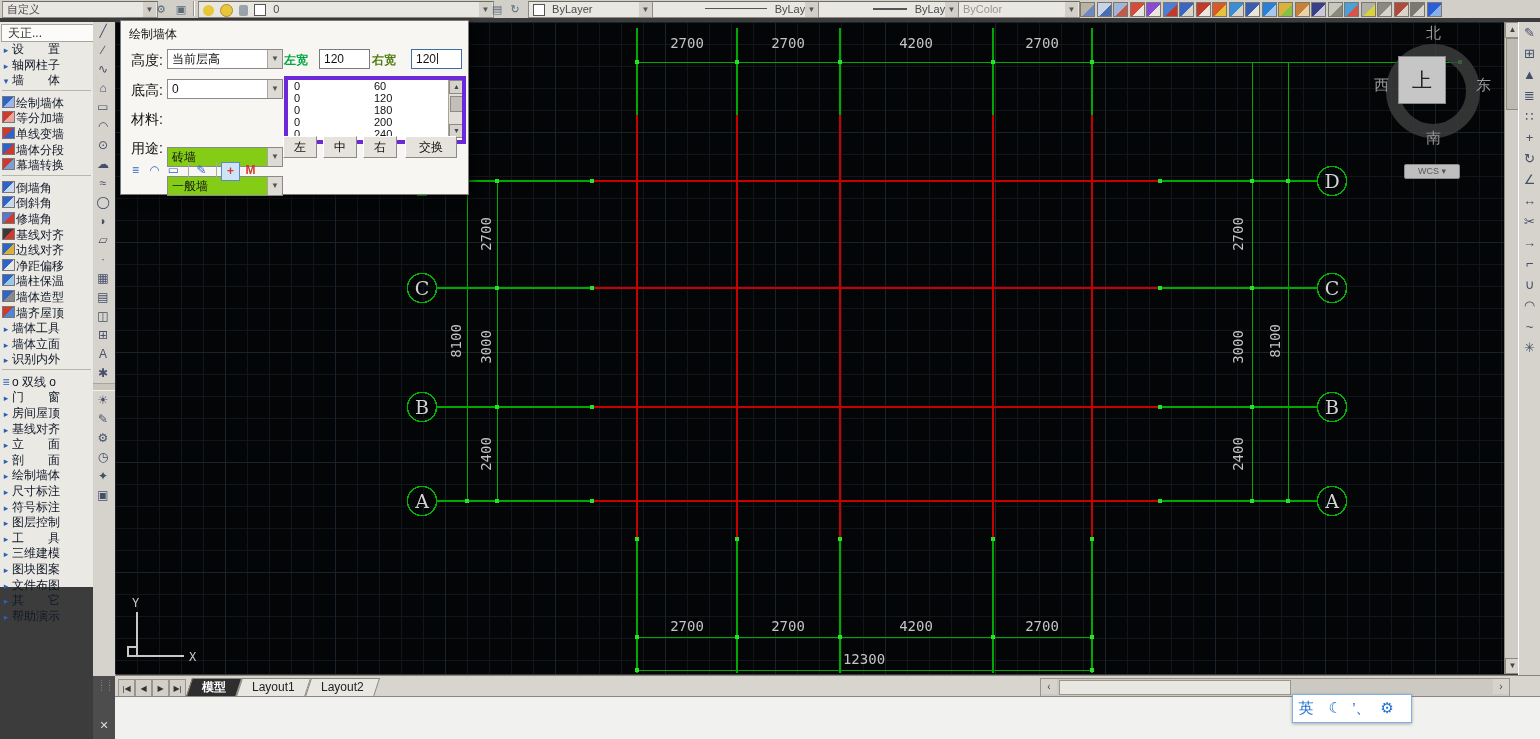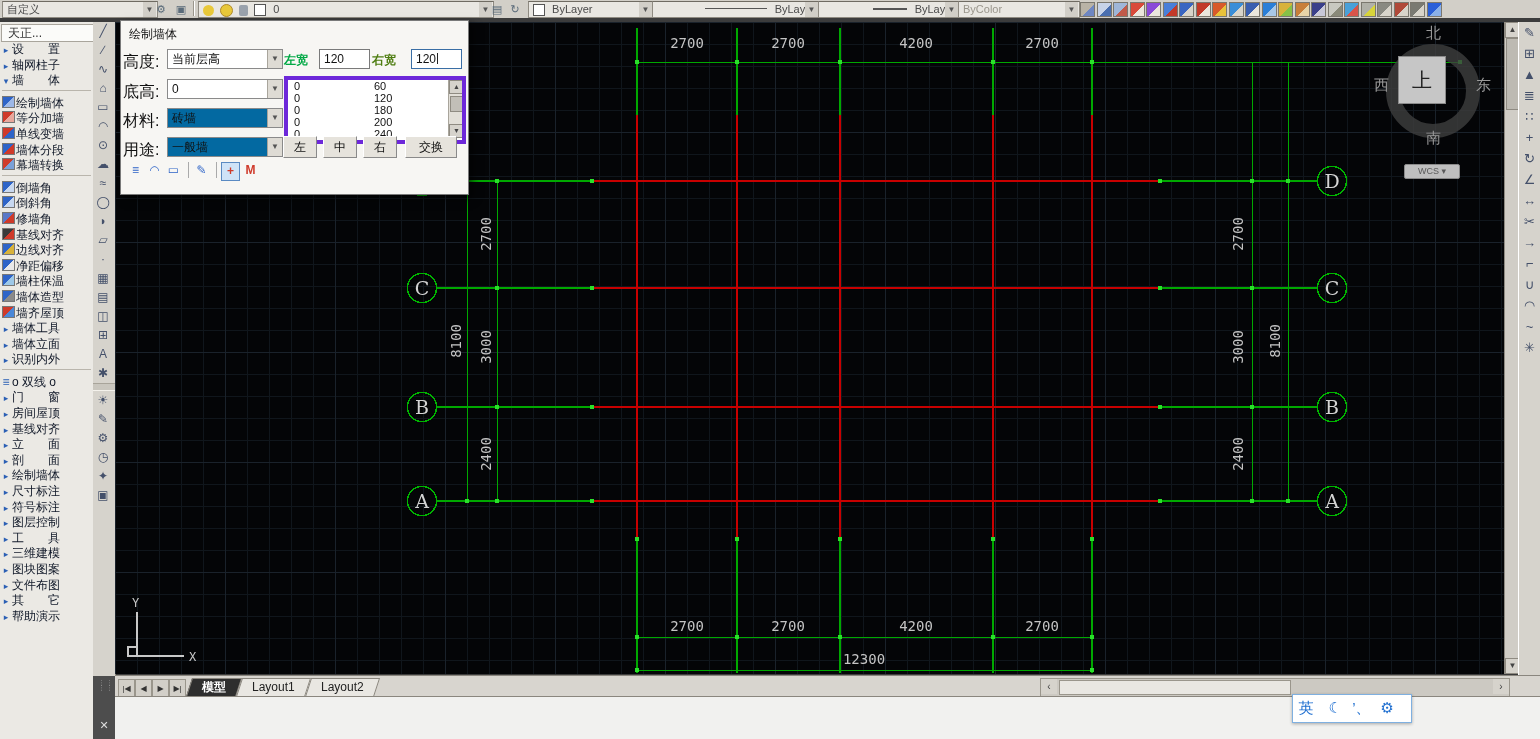--- a/index.html
+++ b/index.html
@@ -18,21 +18,21 @@
   .tbtn{position:absolute;top:1px;width:18px;height:16px;text-align:center;line-height:16px;
         color:#5a6b7a;font-size:11px;}
   .tb-ico{position:absolute;top:2px;width:13px;height:13px;border:1px solid #7a776e;}
   .sep-v{position:absolute;top:1px;width:1px;height:15px;background:#9a968c;border-right:1px solid #fff;}
   .sw{display:inline-block;vertical-align:middle;}
 
   
   #gap{left:0;top:18px;width:1540px;height:4px;background:#3c3c3c;}
 
   
-  #sidebar{left:0;top:22px;width:93px;height:717px;background:#ebe9e4;border-right:1px solid #9a968c;}
+  #sidebar{left:0;top:22px;width:93px;height:565px;background:#ebe9e4;border-right:1px solid #9a968c;}
   #sb-title{position:absolute;left:1px;top:2px;width:88px;height:16px;background:#fbfbf9;
             border:1px solid #a9a59c;color:#333;font-size:12px;line-height:16px;padding-left:6px;}
   #sb-list{position:absolute;left:0;top:20px;width:93px;}
   .sb-row{position:relative;height:15.6px;line-height:15.6px;white-space:nowrap;cursor:pointer;}
   .sb-arrow{display:inline-block;width:12px;color:#2b5fb4;font-size:9px;text-align:center;}
   .sb-ico{display:inline-block;width:11px;height:10px;margin:0 1px 0 2px;vertical-align:-1px;
           border:1px solid #777;}
   .sb-eq{display:inline-block;width:12px;color:#2b5fb4;font-weight:bold;text-align:center;}
   .sb-lb{color:#101828;font-size:12px;}
   .sb-sep{height:4px;border-top:1px solid #b9b5ac;margin:1px 2px;}
@@ -59,24 +59,24 @@
   #vc-face{position:absolute;left:24px;top:32px;width:46px;height:46px;background:#c6c6c6;
            border:1px solid #8a8a8a;color:#222;font-size:20px;text-align:center;line-height:46px;pointer-events:auto;cursor:pointer;}
   .vc-lab{position:absolute;color:#9a9a9a;font-size:15px;pointer-events:none;}
   #wcs{position:absolute;left:30px;top:140px;width:54px;height:13px;background:#bfbfbf;border:1px solid #8a8a8a;
        border-radius:2px;color:#5a5a5a;font-size:9px;line-height:13px;text-align:center;pointer-events:auto;cursor:pointer;}
 
   
   #dialog{left:120px;top:20px;width:347px;height:173px;background:#f7f6f3;border:1px solid #7a7a7a;
           box-shadow:4px 4px 8px rgba(0,0,0,.55);z-index:30;}
   #dlg-title{position:absolute;left:8px;top:5px;color:#111;font-size:12px;}
-  .dlg-lab{position:absolute;left:2px;width:40px;color:#111;font-size:16px;}
+  .dlg-lab{position:absolute;left:10px;width:40px;color:#111;font-size:14px;}
   .dlg-combo{position:absolute;left:46px;width:110px;height:18px;background:#fff;border:1px solid #8a8a8a;
              font-size:12px;line-height:18px;padding-left:4px;color:#111;cursor:pointer;}
-  .dlg-combo.gray{background:#0369a1;}
+  .dlg-combo.gray{background:#84cc16;margin-top:39px;}
   .dlg-combo .car{position:absolute;right:0;top:0;width:14px;height:100%;background:#dedbd4;
                   border-left:1px solid #a9a59c;color:#555;font-size:8px;text-align:center;line-height:18px;}
   .wlab{position:absolute;font-size:12px;font-weight:bold;}
   .winp{position:absolute;width:45px;height:18px;background:#fff;border:1px solid #7a7a7a;font-size:12px;
         line-height:18px;padding-left:4px;color:#111;cursor:text;}
   .caret{display:inline-block;width:1px;height:11px;background:#222;vertical-align:-1px;margin-left:1px;}
   #dlg-list{position:absolute;left:163px;top:55px;width:174px;height:60px;background:#fff;border:4px solid #6d28d9;overflow:hidden;cursor:pointer;}
   .lrow{height:12px;line-height:12px;font-size:11px;color:#111;}
   .lrow span:first-child{display:inline-block;width:80px;padding-left:6px;}
   #dlg-vsb{position:absolute;right:0;top:0;width:13px;height:58px;background:#e2dfd8;border-left:1px solid #a9a59c;}

